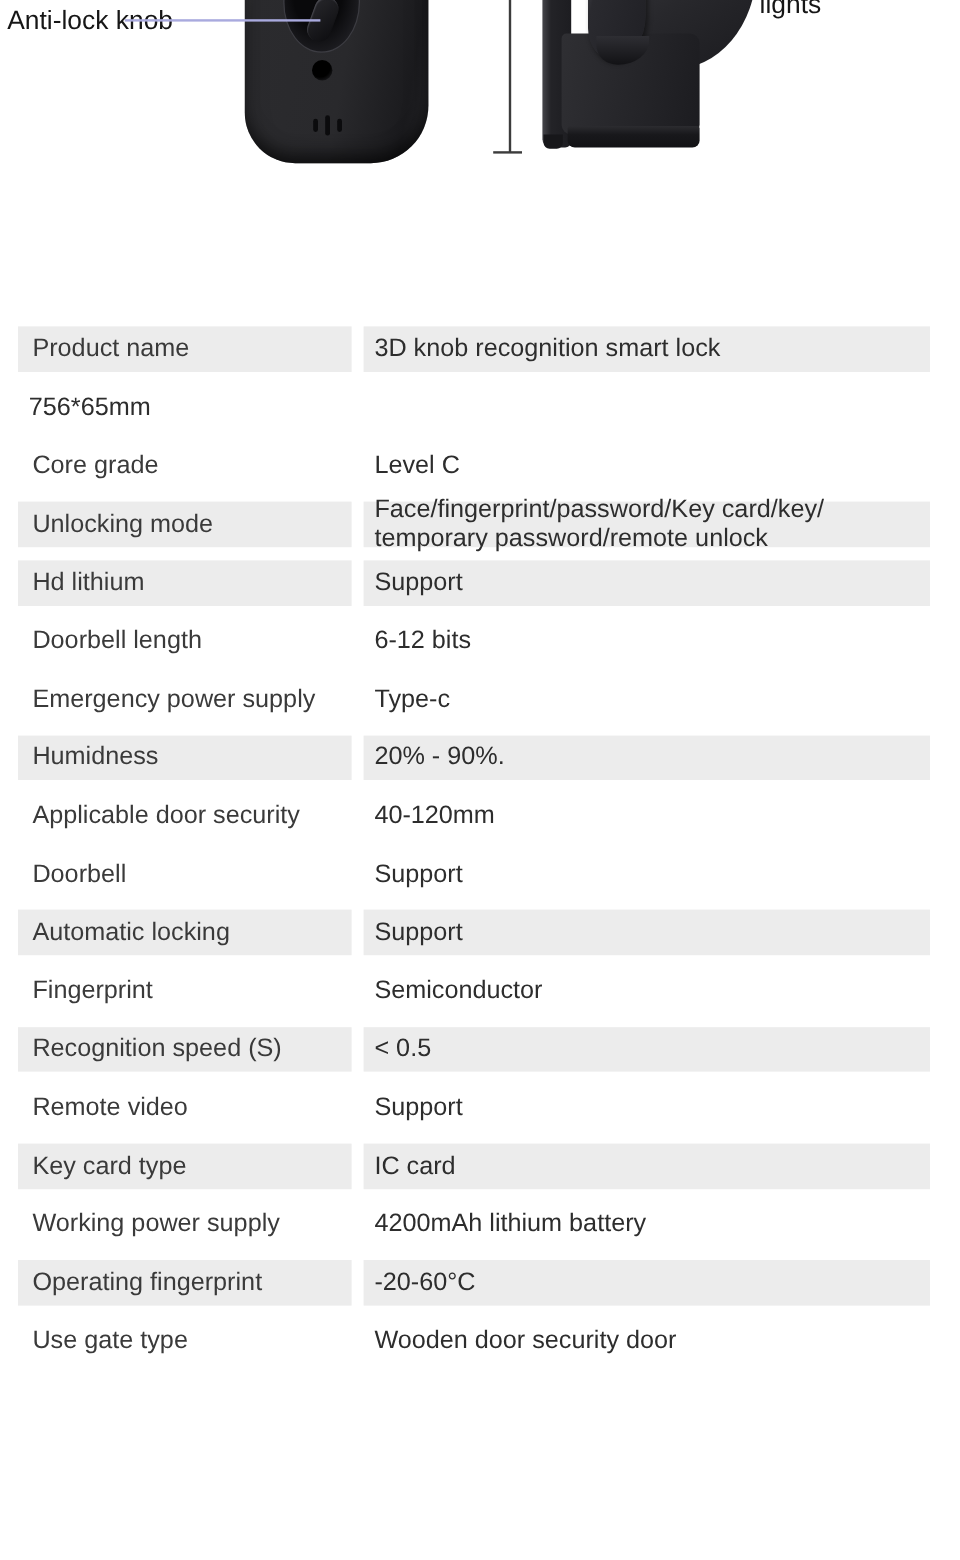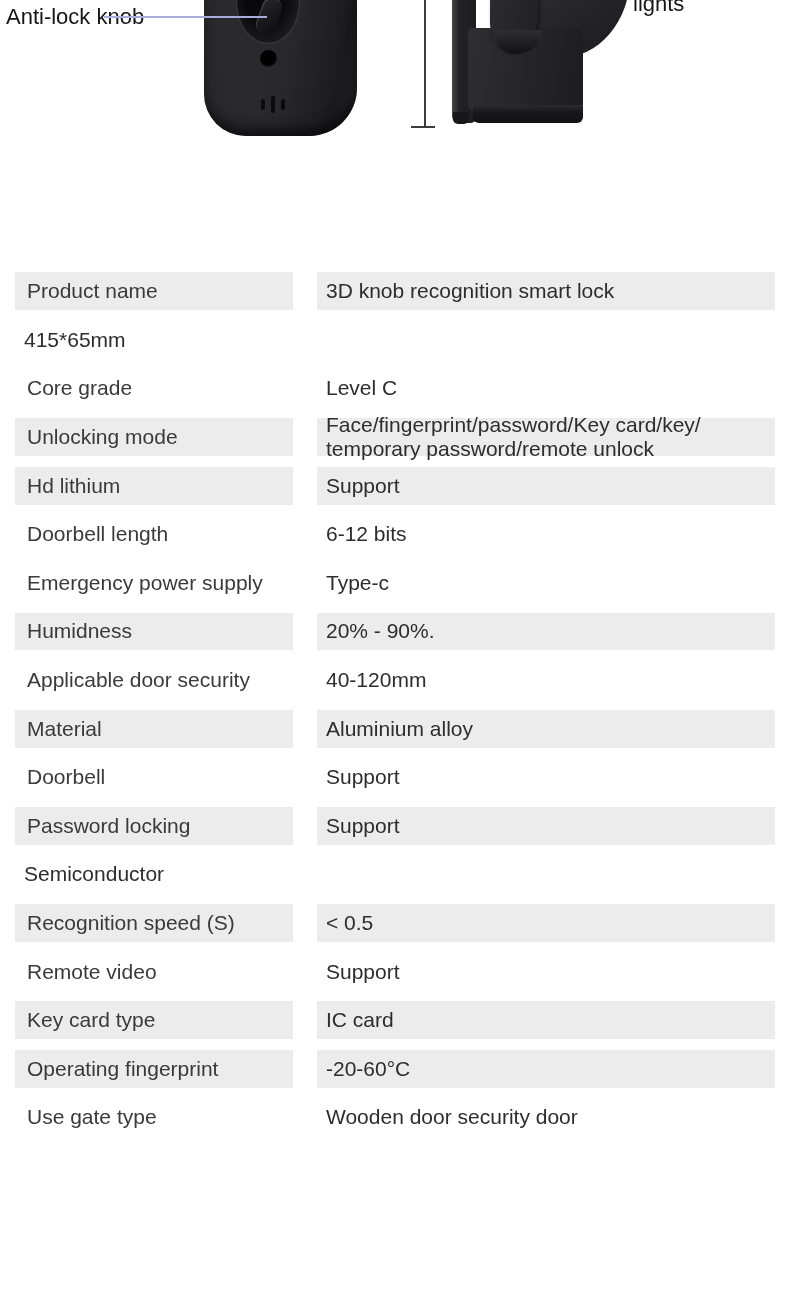--- a/index.html
+++ b/index.html
@@ -74,21 +74,21 @@
     box-shadow:2px 3px 4px rgba(0,0,0,.45);
   }
   .grip-end {
     position:absolute; left:497px; top:30px; width:44px; height:24px;
     background:linear-gradient(180deg,#2e2e33,#121215);
     border-radius:0 0 26px 18px / 0 0 20px 16px;
   }
 
   
   .spec-table { position:absolute; left:15px; top:267px; width:760px; }
-  .spec-row { display:flex; gap:24px; height:48.6px; padding:5.4px 0; box-sizing:border-box; }
+  .spec-row { display:flex; gap:10px; height:48.6px; padding:5.4px 0; box-sizing:border-box; }
   .spec-row.alt .spec-cell { background:var(--row-band,#ececec); }
   .spec-cell { display:flex; align-items:center; font-size:21px; line-height:24px; box-sizing:border-box; }
   .spec-cell.label { width:278px; padding-left:12px; color:var(--label-text,#3a3a3a); }
   .spec-cell.value { flex:1; padding-left:9px; color:var(--value-text,#2d2d2d); white-space:pre-line; }
 </style>
 </head>
 <body>
 
 <div class="stage">
 
@@ -124,21 +124,21 @@
     <span class="lights-label">lights</span>
   </div>
 
   <div class="spec-table">
 
     <div class="spec-row alt">
       <div class="spec-cell label">Product name</div>
       <div class="spec-cell value">3D knob recognition smart lock</div>
     </div>
     <div class="spec-row">
-      <div class="spec-cell value">415*65mm</div>
+      <div class="spec-cell value">756*65mm</div>
     </div>
     <div class="spec-row">
       <div class="spec-cell label">Core grade</div>
       <div class="spec-cell value">Level C</div>
     </div>
     <div class="spec-row alt">
       <div class="spec-cell label">Unlocking mode</div>
       <div class="spec-cell value">Face/fingerprint/password/Key card/key/
 temporary password/remote unlock</div>
     </div>
@@ -155,47 +155,48 @@
       <div class="spec-cell value">Type-c</div>
     </div>
     <div class="spec-row alt">
       <div class="spec-cell label">Humidness</div>
       <div class="spec-cell value">20% - 90%.</div>
     </div>
     <div class="spec-row">
       <div class="spec-cell label">Applicable door security</div>
       <div class="spec-cell value">40-120mm</div>
     </div>
-    <div class="spec-row alt">
-      <div class="spec-cell label">Material</div>
-      <div class="spec-cell value">Aluminium alloy</div>
-    </div>
     <div class="spec-row">
       <div class="spec-cell label">Doorbell</div>
       <div class="spec-cell value">Support</div>
     </div>
     <div class="spec-row alt">
-      <div class="spec-cell label">Password locking</div>
-      <div class="spec-cell value">Support</div>
-    </div>
-    <div class="spec-row">
+      <div class="spec-cell label">Automatic locking</div>
+      <div class="spec-cell value">Support</div>
+    </div>
+    <div class="spec-row">
+      <div class="spec-cell label">Fingerprint</div>
       <div class="spec-cell value">Semiconductor</div>
     </div>
     <div class="spec-row alt">
       <div class="spec-cell label">Recognition speed (S)</div>
       <div class="spec-cell value">&lt; 0.5</div>
     </div>
     <div class="spec-row">
       <div class="spec-cell label">Remote video</div>
       <div class="spec-cell value">Support</div>
     </div>
     <div class="spec-row alt">
       <div class="spec-cell label">Key card type</div>
       <div class="spec-cell value">IC card</div>
     </div>
+    <div class="spec-row">
+      <div class="spec-cell label">Working power supply</div>
+      <div class="spec-cell value">4200mAh lithium battery</div>
+    </div>
     <div class="spec-row alt">
       <div class="spec-cell label">Operating fingerprint</div>
       <div class="spec-cell value">-20-60°C</div>
     </div>
     <div class="spec-row">
       <div class="spec-cell label">Use gate type</div>
       <div class="spec-cell value">Wooden door security door</div>
     </div>
 
   </div>

